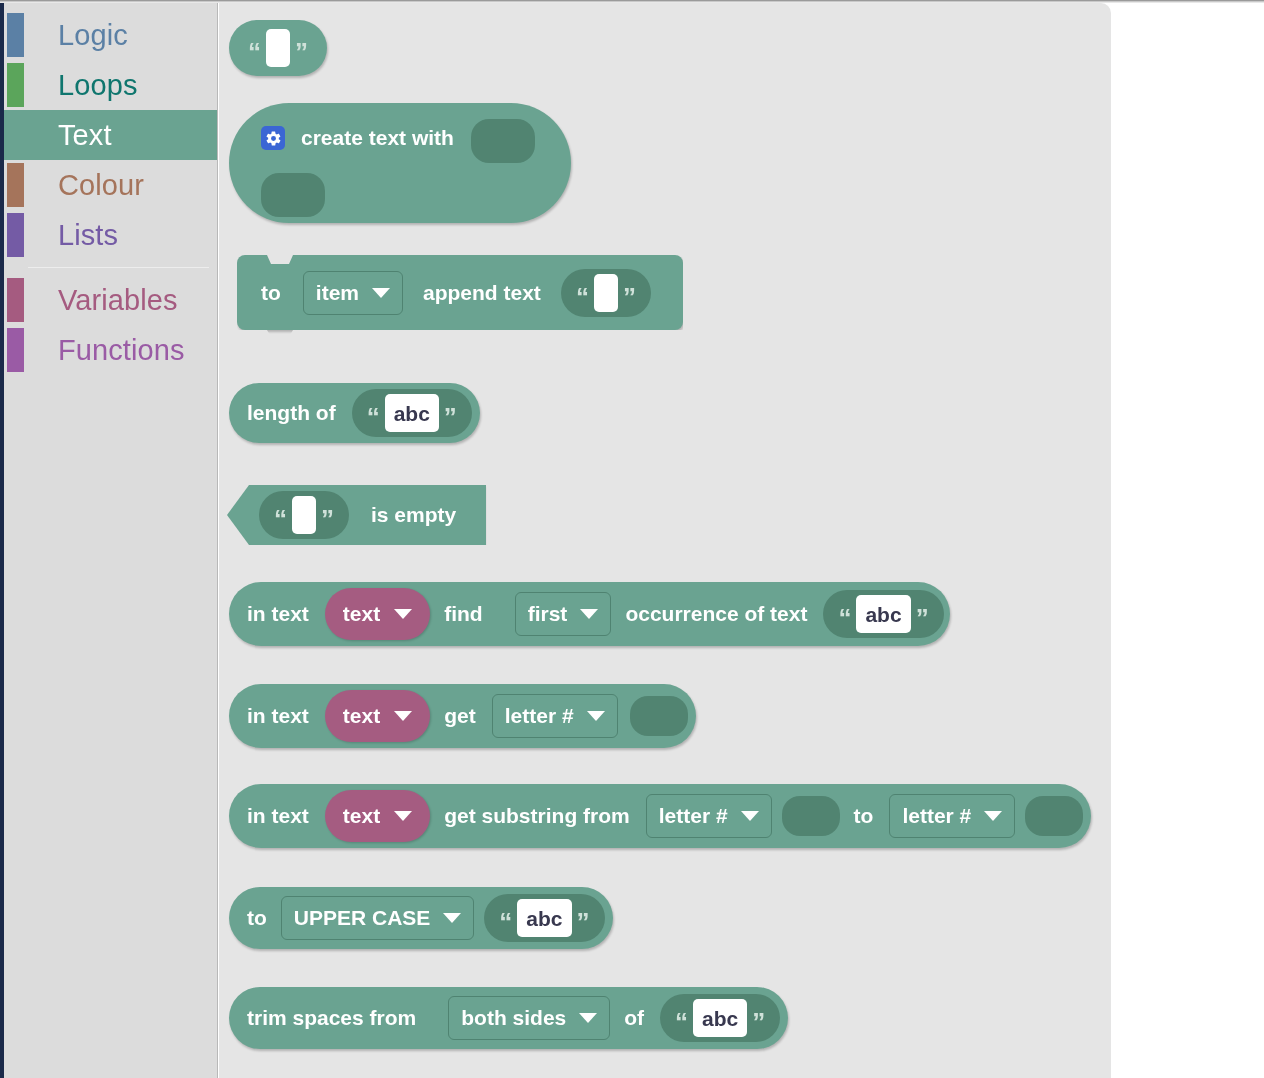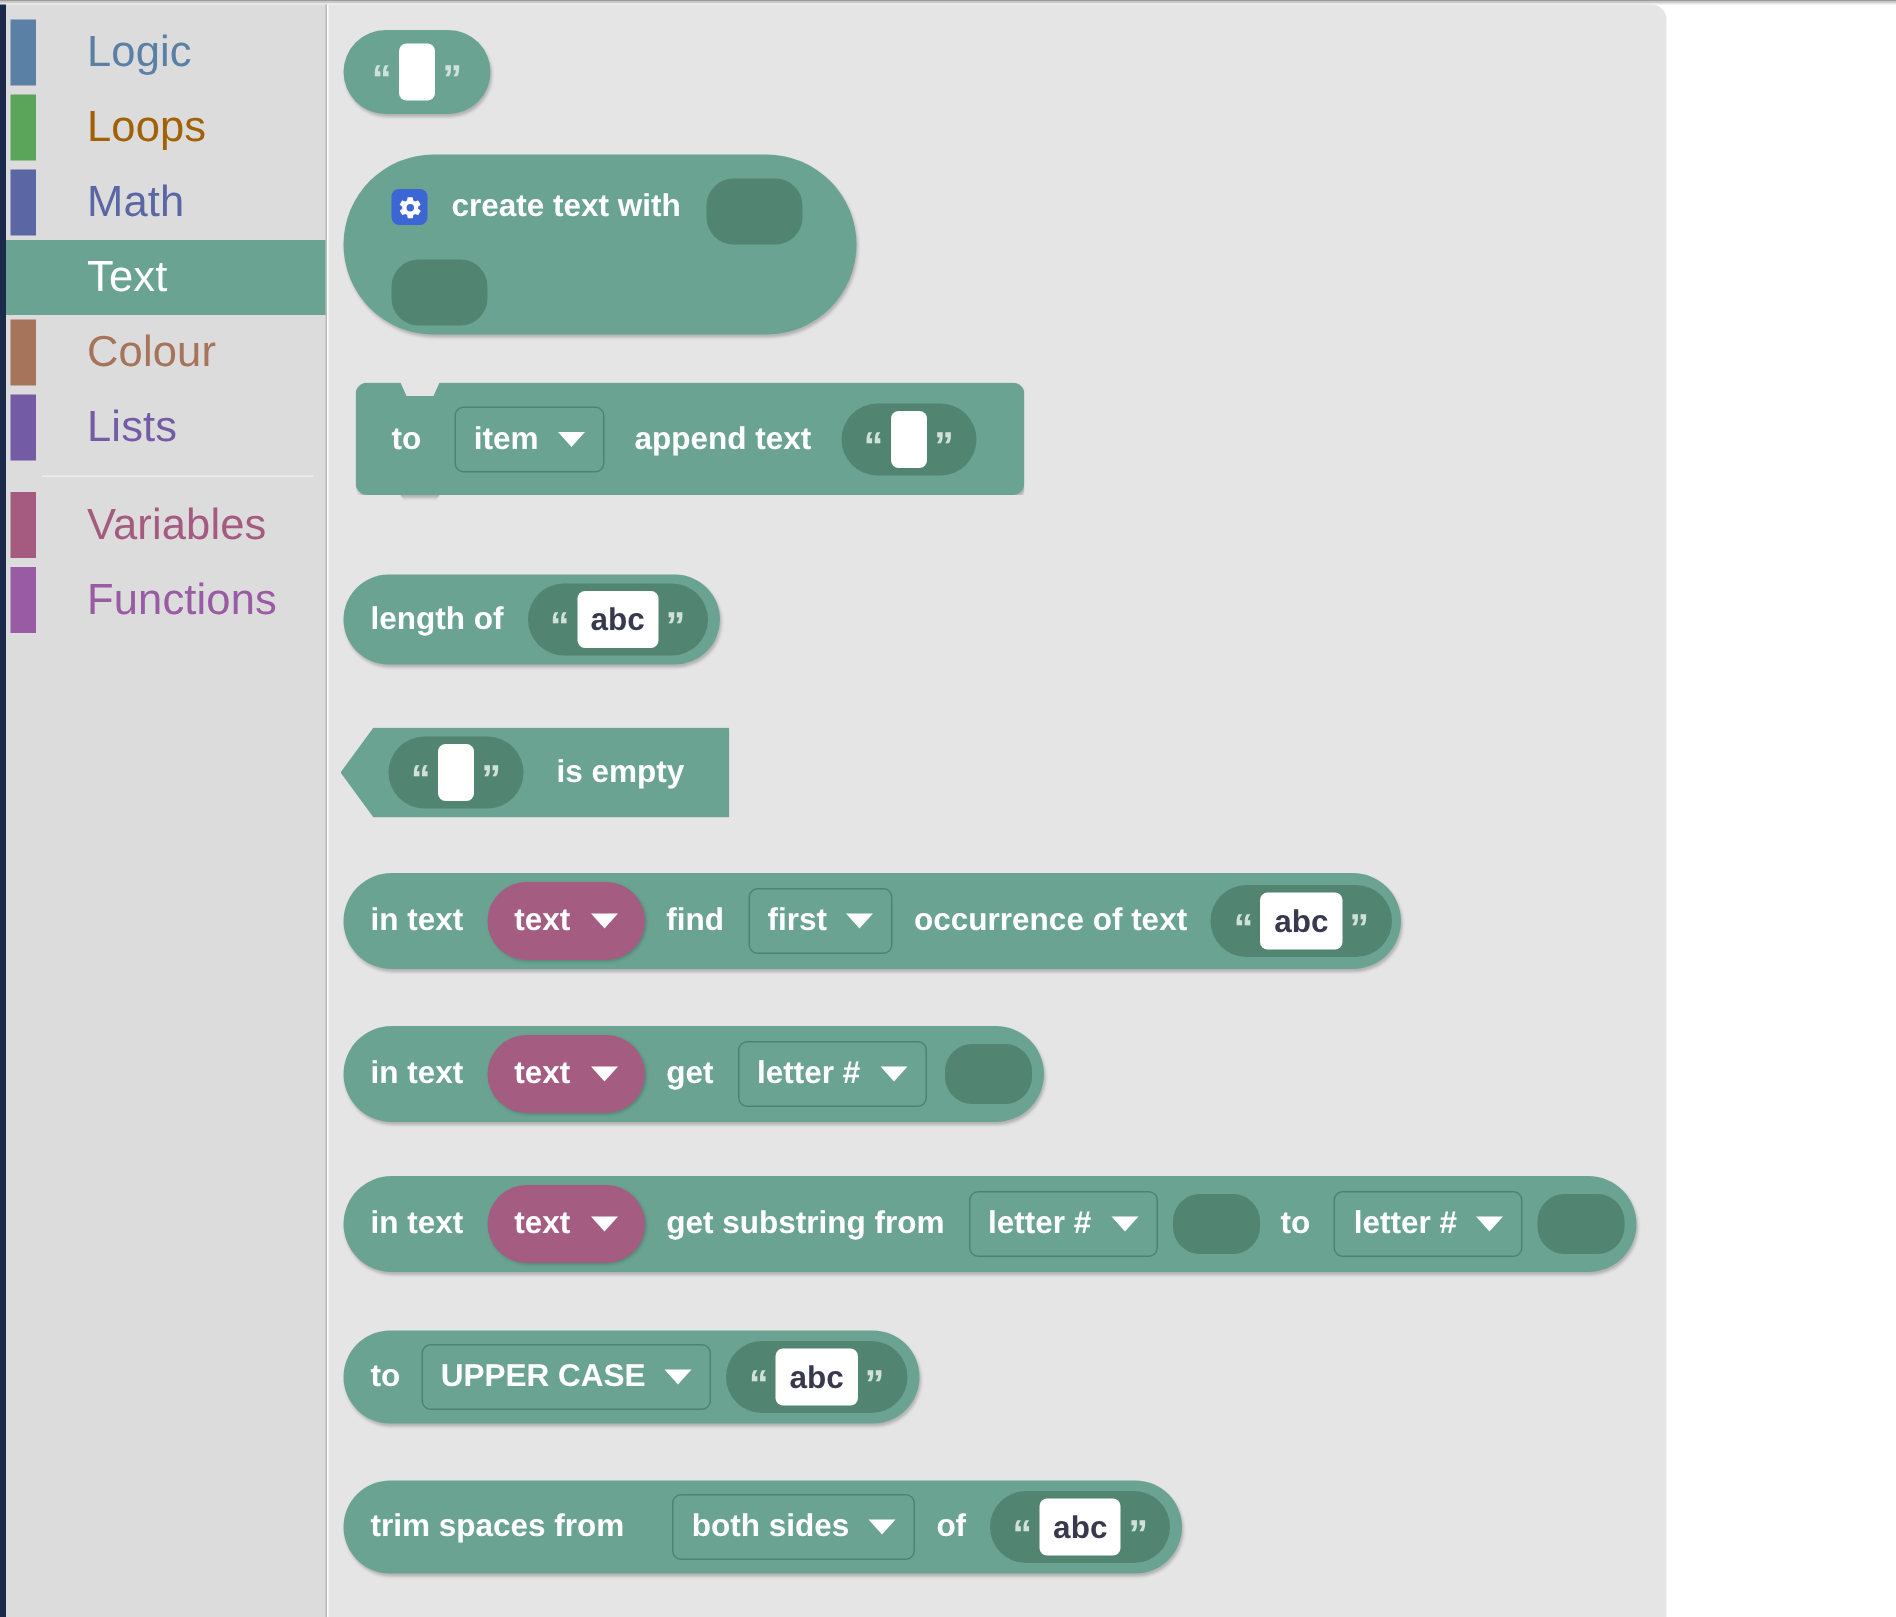--- a/index.html
+++ b/index.html
@@ -232,27 +232,23 @@
 
   <div class="toolbox">
 
     <div class="tb-row" style="margin-top:7px;">
       <span class="tb-swatch" style="background:#5b80a5"></span>
       <span class="tb-label" style="color:#5b80a5">Logic</span>
     </div>
 
     <div class="tb-row">
       <span class="tb-swatch" style="background:#5ba55b"></span>
-      <span class="tb-label" style="color:#a16207">Loops</span>
-    </div>
-
-    <div class="tb-row">
-      <span class="tb-swatch" style="background:#5b67a5"></span>
-      <span class="tb-label" style="color:#5b67a5">Math</span>
-    </div>
+      <span class="tb-label" style="color:#0f766e">Loops</span>
+    </div>
+
 
     <div class="tb-row selected">
 
       <span class="tb-label">Text</span>
     </div>
 
     <div class="tb-row">
       <span class="tb-swatch" style="background:#a5745b"></span>
       <span class="tb-label" style="color:#a5745b">Colour</span>
     </div>
@@ -329,21 +325,21 @@
       <span class="blk-text" style="margin-left:14px; padding-right:16px;">is empty</span>
     </div>
 
     <div class="block value" style="left:10px; top:579px; height:64px; padding:0 6px 0 6px;">
       <span class="blk-text" style="padding-left:12px;">in text</span>
       <span class="varpill" style="margin-left:8px;">
         <span>text</span>
         <span class="caret"></span>
       </span>
       <span class="blk-text" style="margin-left:6px;text-align:center;">find</span>
-      <span class="dd" style="margin-left:8px;justify-content:flex-end;">
+      <span class="dd" style="margin-left:24px;justify-content:flex-end;">
         <span>first</span>
         <span class="caret"></span>
       </span>
       <span class="blk-text" style="margin-left:6px;">occurrence of text</span>
       <span class="strblk" style="margin-left:8px;">
         <span class="quote">“</span>
         <span class="field-text">abc</span>
         <span class="quote">”</span>
       </span>
     </div>

